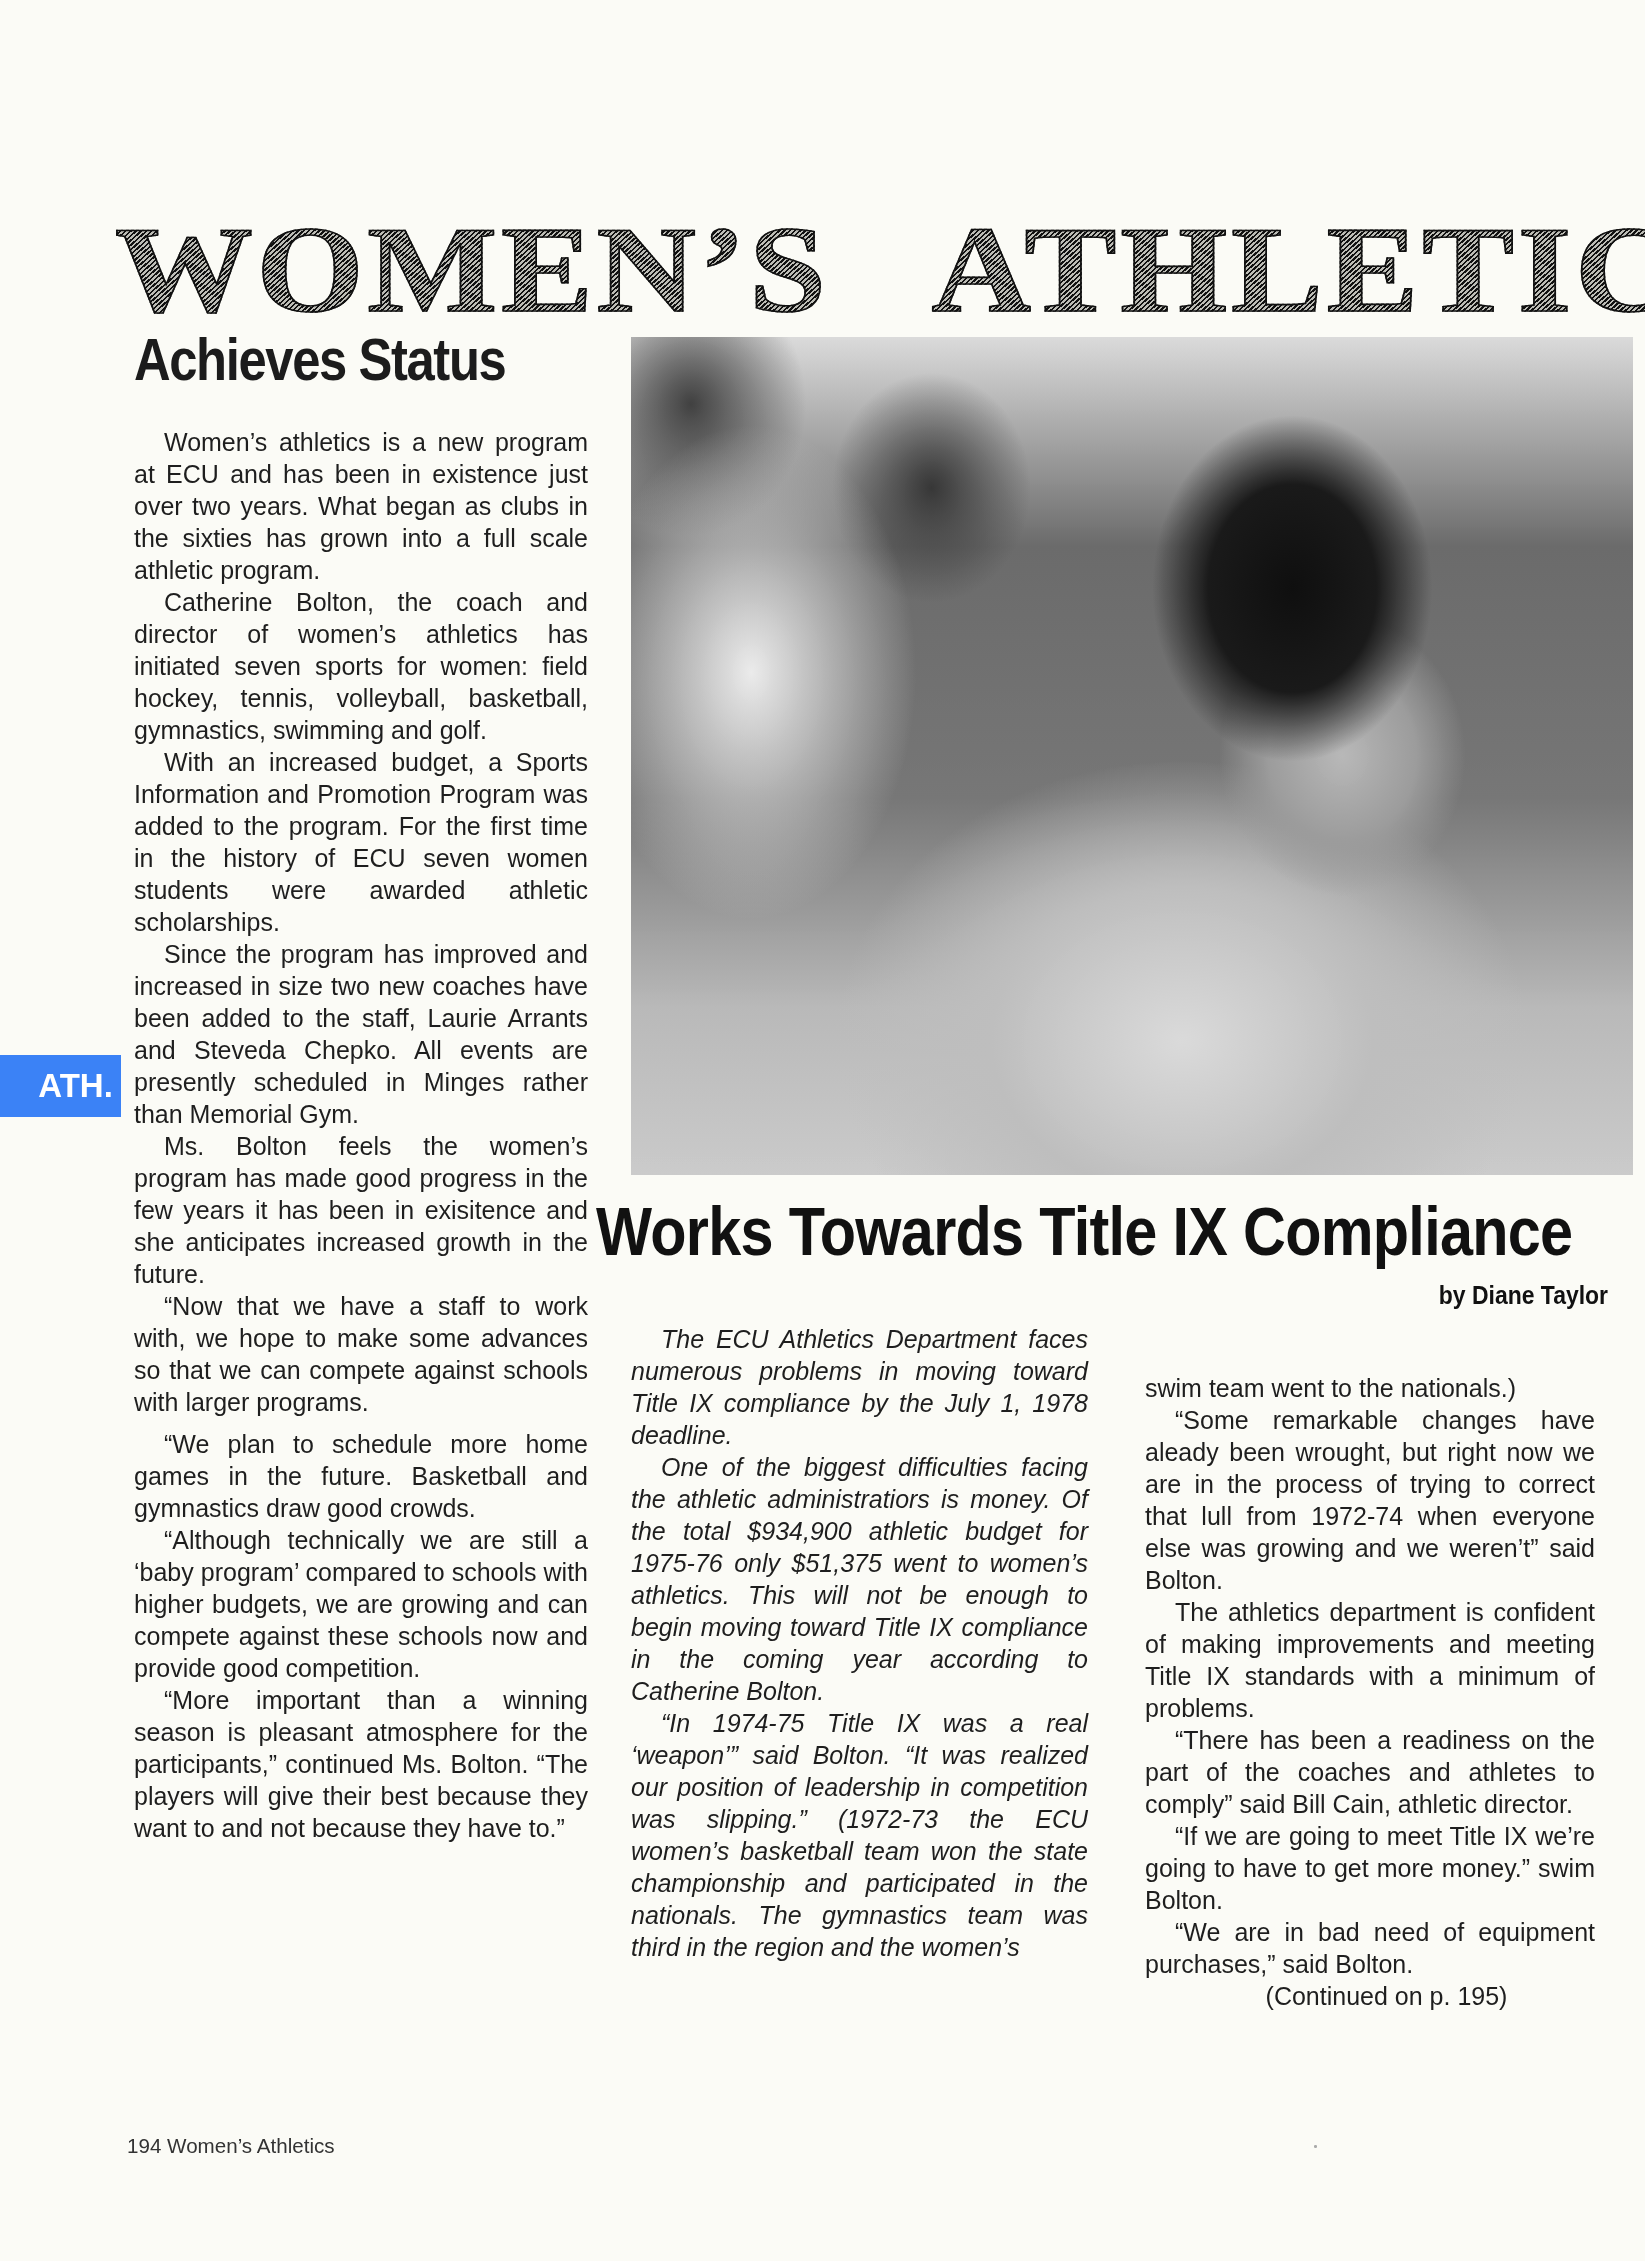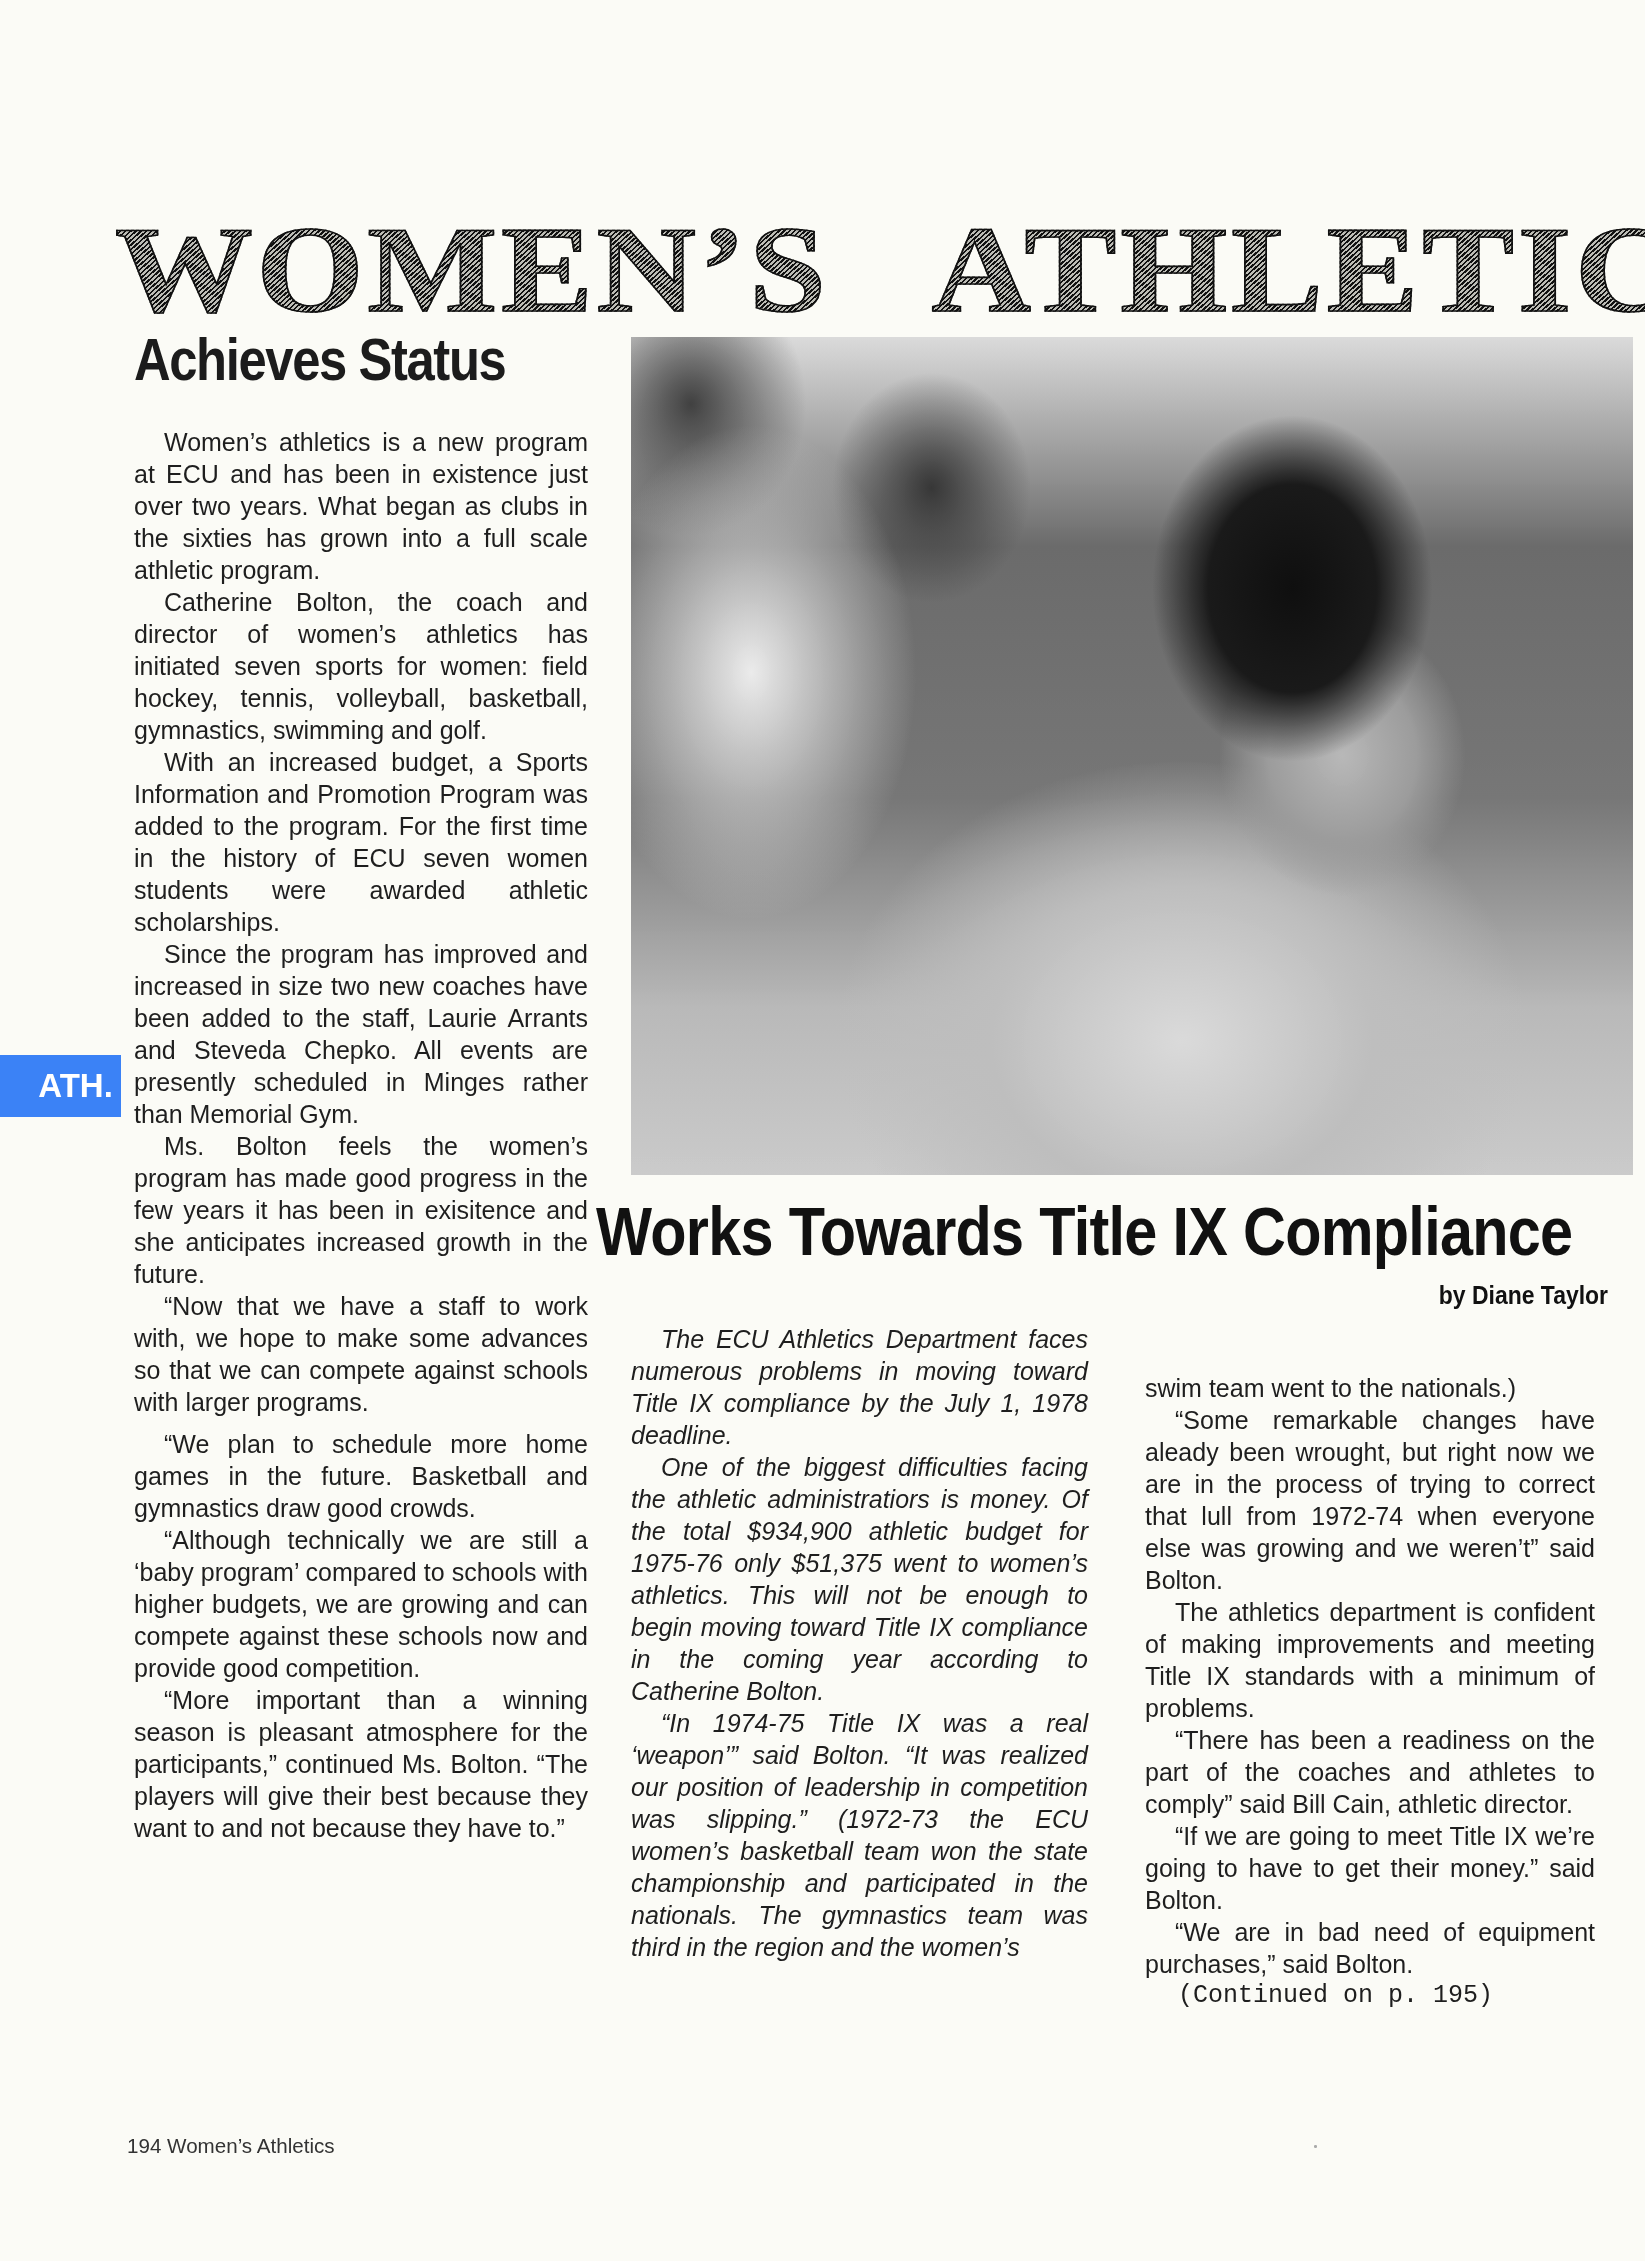--- a/index.html
+++ b/index.html
@@ -47,21 +47,21 @@
   }
   .col {
     position: absolute; font-size: 25px; line-height: 32px;
     text-align: justify; color: #1e1e1e;
   }
   .col p { margin: 0; text-indent: 30px; }
   .col-left { left: 134px; top: 426px; width: 454px; }
   .col-mid { left: 631px; top: 1323px; width: 457px; font-style: italic; }
   .col-right { left: 1145px; top: 1331px; width: 450px; }
   .col-right p.first { text-indent: 0; margin-top: 41px; }
-  .col-right p.cont { text-align: left; text-indent: 0; padding-left: 33px; font-family: Liberation Mono, monospace; }
+  .col-right p.cont { text-align: center; text-indent: 0; padding-left: 33px; }
   .spacer { height: 10px; }
   .h-works {
     position: absolute; left: 596px; top: 1192px;
     font-size: 69px; font-weight: bold; letter-spacing: -0.8px; white-space: nowrap;
     transform: scaleX(0.86); transform-origin: left top; color: #111;
   }
   .byline {
     position: absolute; right: 38px; top: 1281px;
     font-size: 25.5px; font-weight: bold; white-space: nowrap;
     transform: scaleX(0.9); transform-origin: right top; color: #111;
@@ -103,20 +103,20 @@
   <p>The ECU Athletics Department faces numerous problems in moving toward Title IX compliance by the July 1, 1978 deadline.</p>
   <p>One of the biggest difficulties facing the athletic administratiors is money. Of the total $934,900 athletic budget for 1975-76 only $51,375 went to women’s athletics. This will not be enough to begin moving toward Title IX compliance in the coming year according to Catherine Bolton.</p>
   <p>“In 1974-75 Title IX was a real ‘weapon’” said Bolton. “It was realized our position of leadership in competition was slipping.” (1972-73 the ECU women’s basketball team won the state championship and participated in the nationals. The gymnastics team was third in the region and the women’s</p>
 </div>
 
 <div class="col col-right">
   <p class="first">swim team went to the nationals.)</p>
   <p>“Some remarkable changes have aleady been wrought, but right now we are in the process of trying to correct that lull from 1972-74 when everyone else was growing and we weren’t” said Bolton.</p>
   <p>The athletics department is confident of making improvements and meeting Title IX standards with a minimum of problems.</p>
   <p>“There has been a readiness on the part of the coaches and athletes to comply” said Bill Cain, athletic director.</p>
-  <p>“If we are going to meet Title IX we’re going to have to get their money.” said Bolton.</p>
+  <p>“If we are going to meet Title IX we’re going to have to get more money.” swim Bolton.</p>
   <p>“We are in bad need of equipment purchases,” said Bolton.</p>
   <p class="cont">(Continued on p. 195)</p>
 </div>
 
 <div class="folio">194 Women’s Athletics</div>
 <div class="dot"></div>
 
 
 </body></html>

